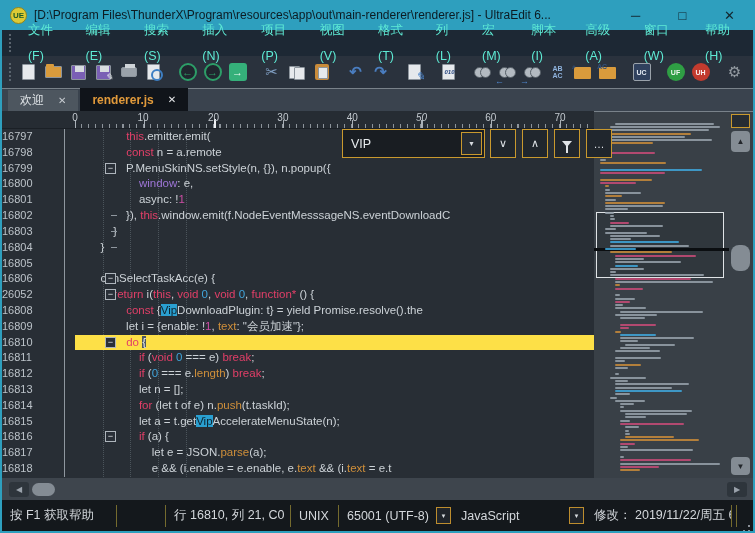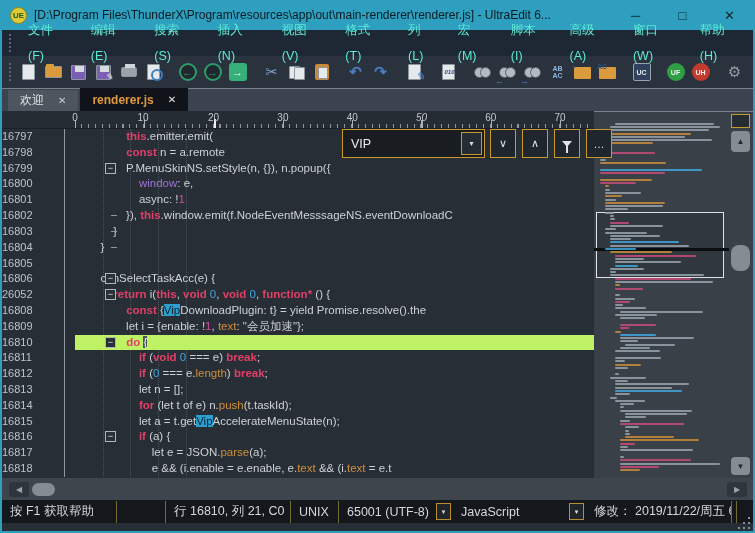--- a/index.html
+++ b/index.html
@@ -64,22 +64,22 @@
   .rcursor{position:absolute;bottom:0;width:2px;height:9px;background:#eef1f3;}
   .code{height:348px;background:#282e35;position:relative;overflow:hidden;font-family:"DejaVu Sans Mono",monospace;}
   .guide{position:absolute;top:0;bottom:0;border-left:1px dotted rgba(170,182,192,0.28);}
   .vline{position:absolute;left:62px;top:0;bottom:0;border-left:1px solid #8f979f;}
   .row{height:15.82px;display:flex;position:relative;}
   .num{width:46px;flex:0 0 auto;font-size:11px;color:#bcc3c9;padding-left:0;line-height:15.82px;}
   .fold{width:27px;flex:0 0 auto;position:relative;}
   .fbox{position:absolute;left:57px;top:2px;width:11px;height:11px;border:1px solid #aeb5bc;background:#2a3038;color:#dfe3e6;font-size:9px;line-height:9px;text-align:center;z-index:2;}
   .ftick{position:absolute;left:63px;top:7px;width:6px;height:1px;background:#8f979f;}
   .txt{flex:1;white-space:pre;overflow:hidden;font-family:"DejaVu Sans Mono",monospace;font-size:11.5px;line-height:15.82px;color:#ccd2d7;}
-  .row.cur .txt{background:#bef264;}
-  .s-k{color:#e23f68;font-weight:bold;}
+  .row.cur .txt{background:#fde047;}
+  .s-k{color:#e23f68;font-weight:normal;}
   .s-p{color:#9d75d6;}
   .s-o{color:#cf8f3a;}
   .s-c{color:#41a4da;}
   .s-m{color:#cc4da4;}
   .s-h{background:#2a9fd0;color:#0e2430;}
   .s-u{background:#4d565f;color:#eef1f3;}
   
   .rightpanel{flex:1;display:flex;border-top:1px solid #79828a;}
   .minimap{width:135px;background:#394047;position:relative;overflow:hidden;}
   .mline{position:absolute;height:2px;border-radius:1px;opacity:0.85;}
@@ -89,21 +89,21 @@
   .vs-marker{position:absolute;left:2px;top:2px;width:19px;height:14px;border:1px solid #c9992e;background:#262c33;}
   .vs-btn{position:absolute;left:2px;width:19px;height:21px;background:#848c94;border-radius:4px;color:#22262b;font-size:8px;display:flex;align-items:center;justify-content:center;}
   .vs-up{top:19px;} .vs-down{bottom:3px;height:18px;}
   .vs-thumb{position:absolute;left:2px;top:133px;width:19px;height:26px;background:#848c94;border-radius:8px;}
   
   .hscroll{height:22px;background:#3e454d;display:flex;align-items:center;padding-left:7px;position:relative;}
   .hs-btn{width:20px;height:15px;background:#2e353c;border-radius:3px;color:#9aa2ab;font-size:8px;display:flex;align-items:center;justify-content:center;}
   .hs-thumb{width:23px;height:13px;background:#848c94;border-radius:7px;margin-left:3px;}
   .hs-right{position:absolute;right:6px;top:4px;}
   
-  .statusbar{height:23px;background:#14181c;display:flex;align-items:center;color:#d3d7db;font-size:12.5px;}
+  .statusbar{height:31px;background:#14181c;display:flex;align-items:center;color:#d3d7db;font-size:12.5px;}
   .sb-sep{width:1px;height:22px;background:#756b2e;flex:0 0 auto;}
   .sb{padding:0 8px;white-space:nowrap;overflow:hidden;}
   .sb-help{width:114px;} .sb-empty{width:48px;} .sb-pos{width:124px;} .sb-eol{width:47px;} .sb-enc{width:95px;} .sb-lang{width:114px;} .sb-mod{flex:1;}
   .sb-dd{width:15px;height:17px;border:1px solid #bd8d2e;background:#20252b;color:#d8dce0;font-size:6px;display:flex;align-items:center;justify-content:center;margin:0 2px;flex:0 0 auto;}
   .sb-grip{width:16px;height:100%;position:relative;flex:0 0 auto;}
   .sb-grip::before{content:"";position:absolute;right:3px;bottom:4px;width:2px;height:2px;background:#8a9097;box-shadow:-5px 5px 0 #8a9097,0 5px 0 #8a9097,-10px 10px 0 #8a9097,-5px 10px 0 #8a9097,0 10px 0 #8a9097;}
   
   .search-ov{position:absolute;left:340px;top:129px;display:flex;gap:5px;z-index:10;}
   .s-inputbox{width:143px;height:29px;border:1px solid #c9992e;background:#191d22;display:flex;align-items:center;}
   .s-input{flex:1;padding-left:8px;font-size:12.5px;color:#e8ecef;}
@@ -126,20 +126,21 @@
       <span class="winbtn">✕</span>
     </div>
   </div>
 
   <div class="menubar" id="menubar">
     <span class="grip"></span>
   <span class="menu-item">文件(F)</span>
       <span class="menu-item">编辑(E)</span>
       <span class="menu-item">搜索(S)</span>
       <span class="menu-item">插入(N)</span>
+      <span class="menu-item">项目(P)</span>
       <span class="menu-item">视图(V)</span>
       <span class="menu-item">格式(T)</span>
       <span class="menu-item">列(L)</span>
       <span class="menu-item">宏(M)</span>
       <span class="menu-item">脚本(I)</span>
       <span class="menu-item">高级(A)</span>
       <span class="menu-item">窗口(W)</span>
       <span class="menu-item">帮助(H)</span>
     </div>
 

